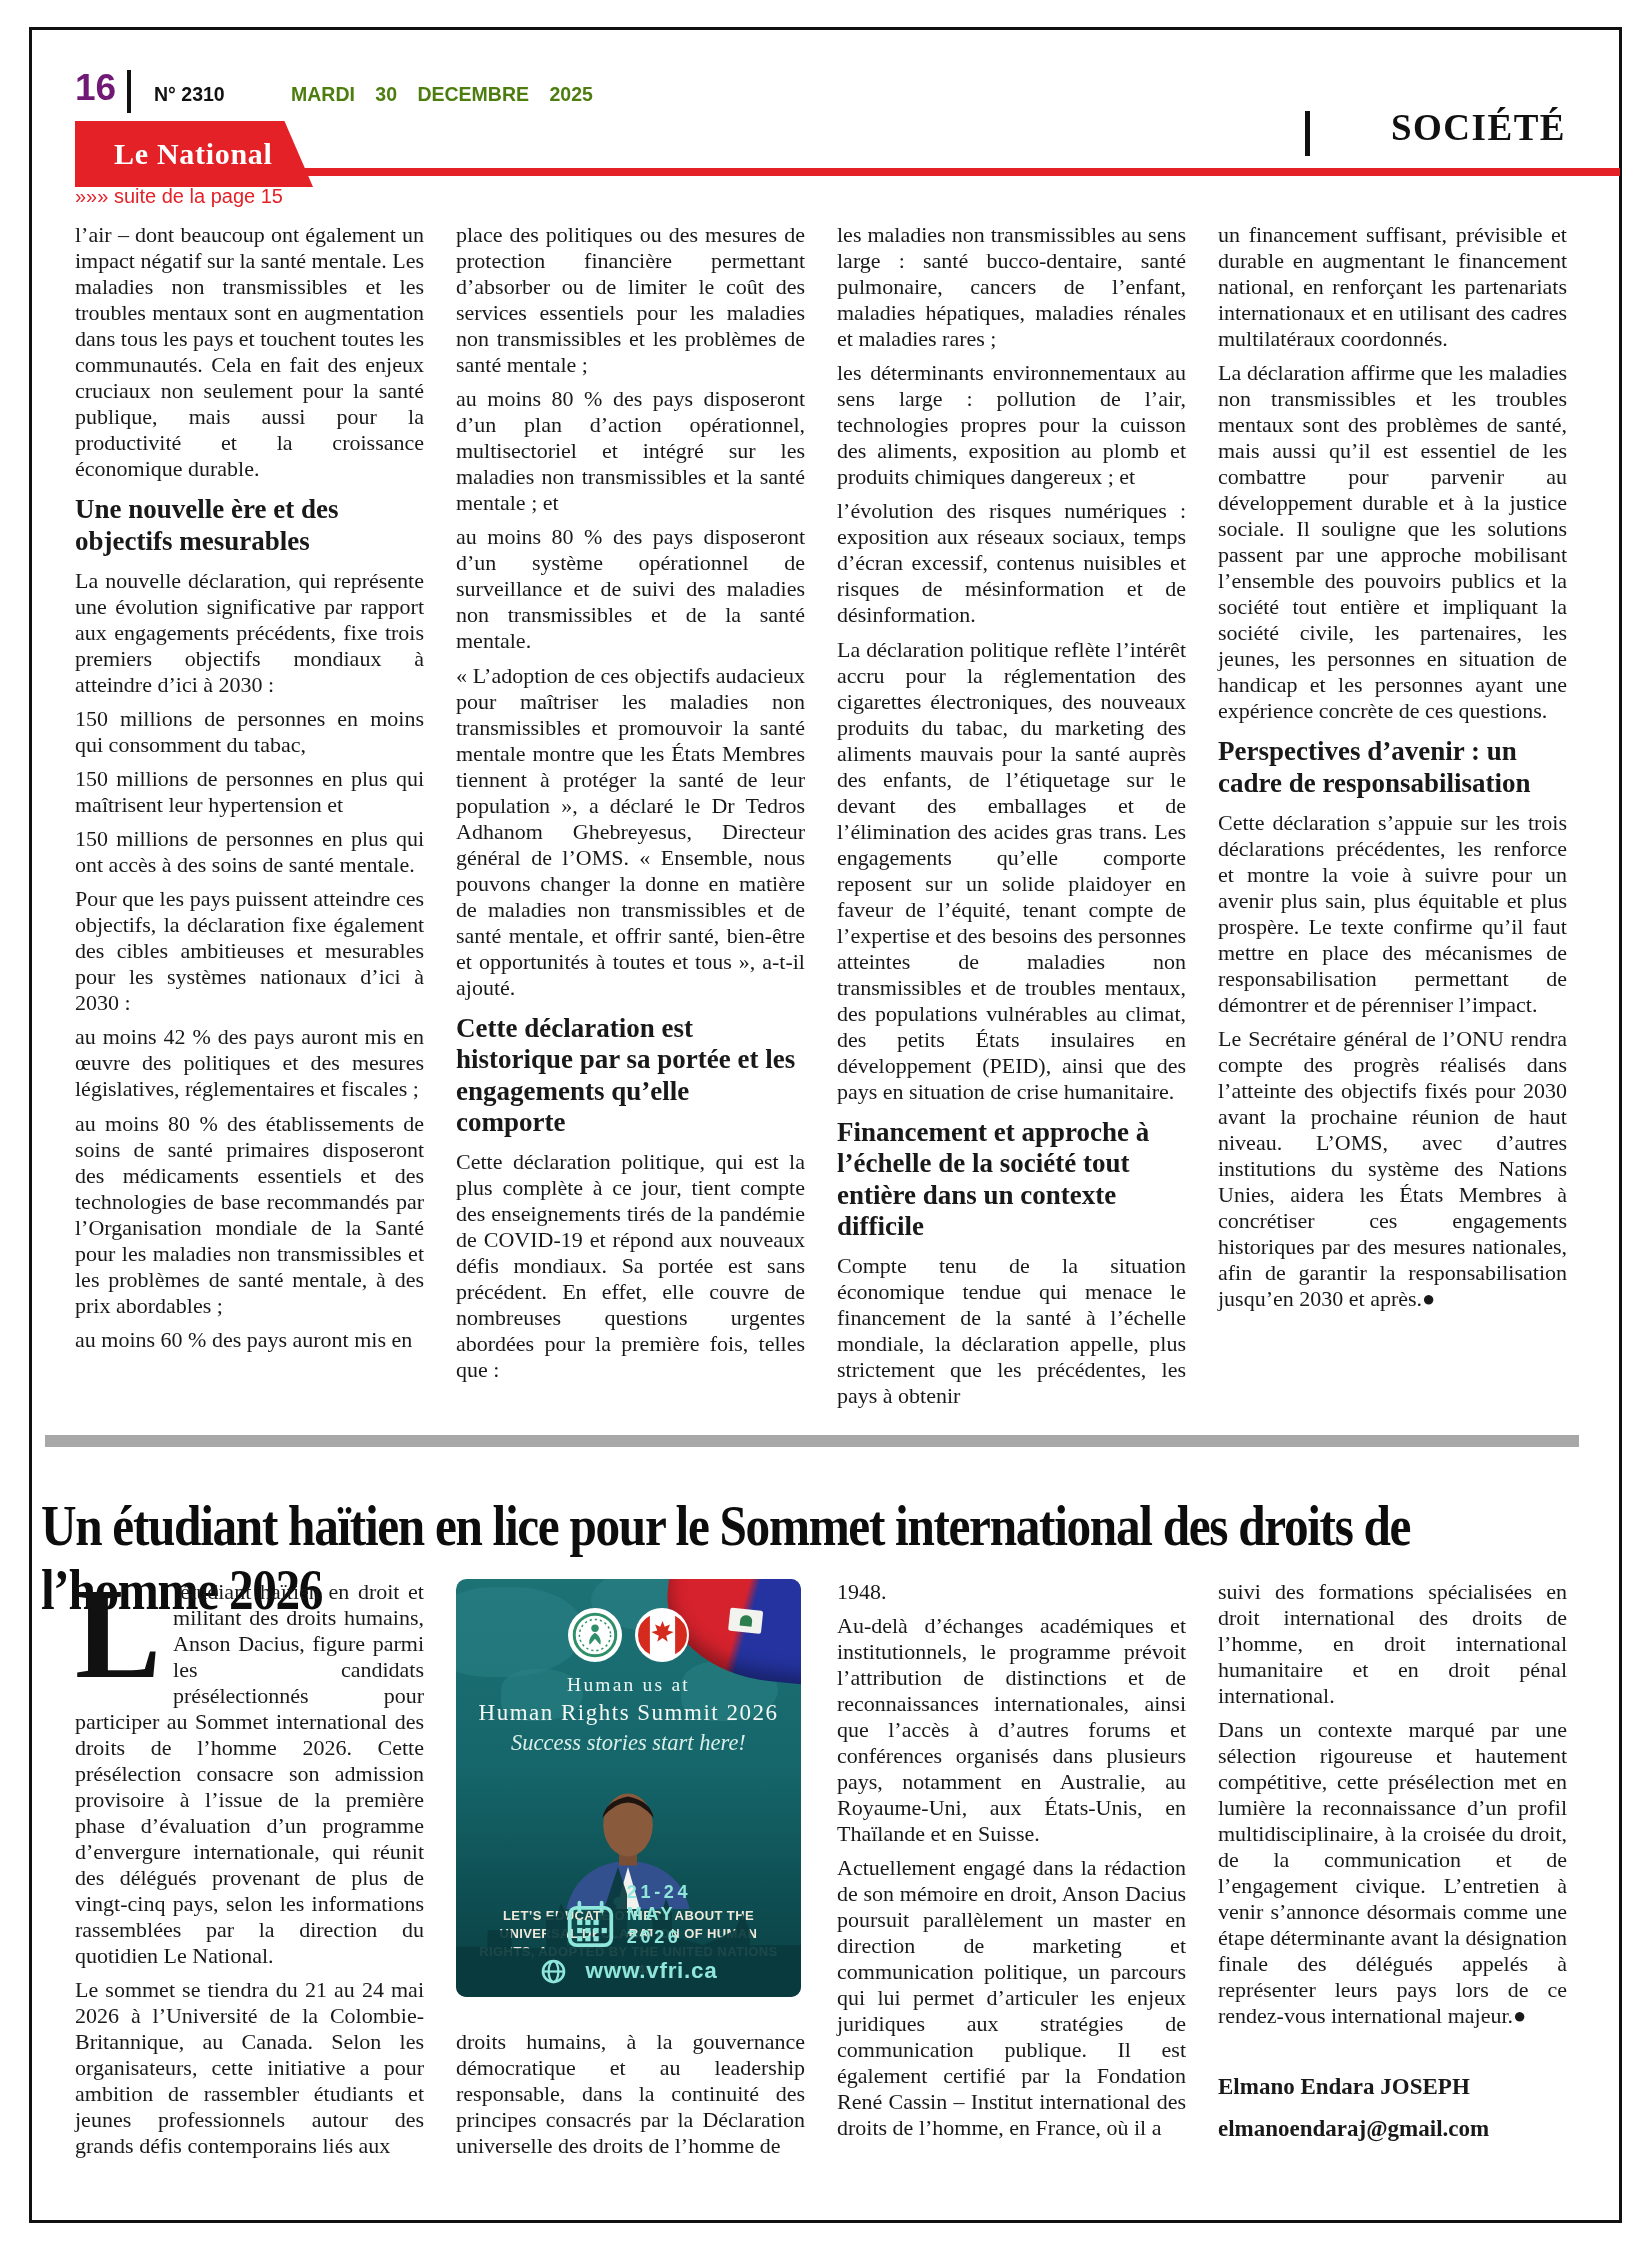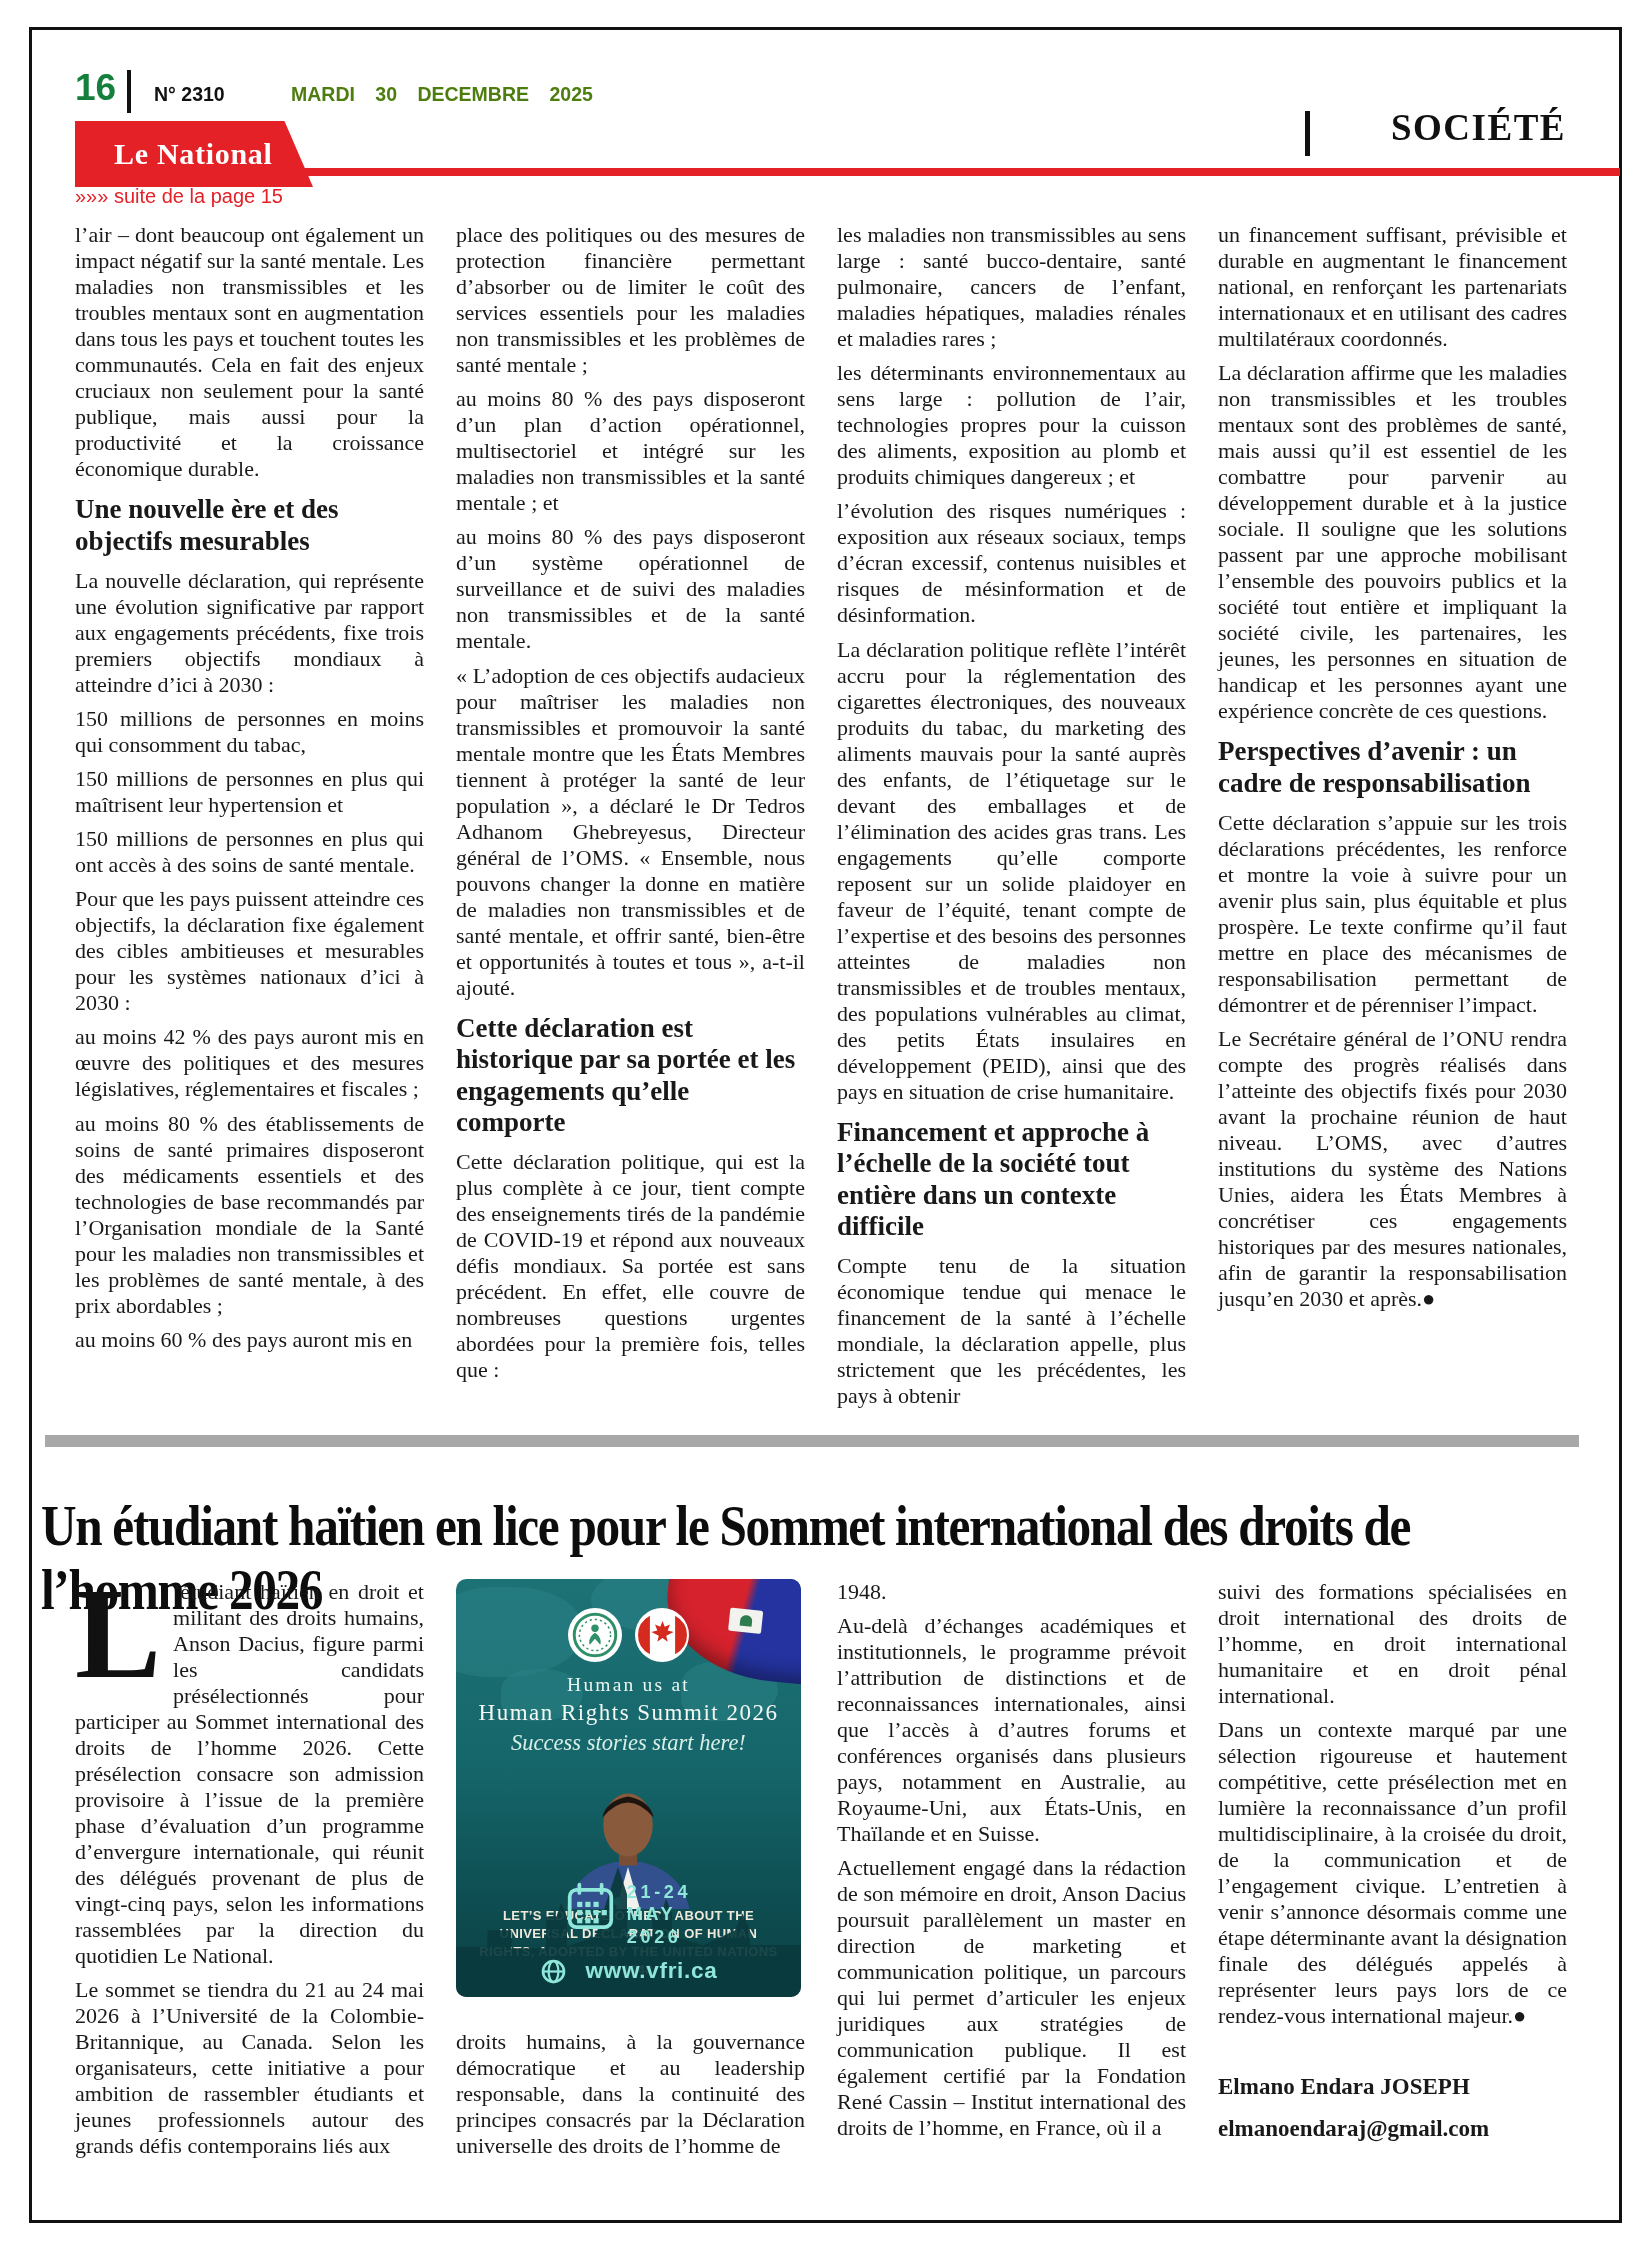--- a/index.html
+++ b/index.html
@@ -11,21 +11,21 @@
     --cyan:#8fe6da;
   }
   html,body{margin:0;padding:0;background:#ffffff;}
   .page{
     position:relative;width:1650px;height:2250px;background:#fff;
     font-family:"Liberation Serif",serif;color:var(--ink);overflow:hidden;
   }
   .frame{position:absolute;left:28.5px;top:27px;right:28.5px;bottom:27px;border:3px solid #111;pointer-events:none;}
 
   
-  .pagenum{position:absolute;left:75px;top:69px;font:bold 37px/1 "Liberation Sans",sans-serif;color:#15803d;}
+  .pagenum{position:absolute;left:75px;top:69px;font:bold 37px/1 "Liberation Sans",sans-serif;color:#701a75;}
   .pagenum-divider{position:absolute;left:127px;top:70px;width:3.7px;height:43px;background:#111;}
   .issue{position:absolute;left:154px;top:85px;font:bold 19.5px/1 "Liberation Sans",sans-serif;color:#111;}
   .dateline{position:absolute;left:291px;top:85px;font:bold 19.5px/1 "Liberation Sans",sans-serif;word-spacing:15px;color:#4d7c0f;}
   .brand-banner{
     position:absolute;left:75px;top:121px;width:238px;height:66px;background:var(--red);
     clip-path:polygon(0 0,88% 0,100% 100%,0 100%);
     display:flex;align-items:center;padding-left:39px;box-sizing:border-box;
   }
   .brand-banner span{font:bold 30px/1 "Liberation Serif",serif;color:#fff;letter-spacing:0.7px;}
   .red-strip{position:absolute;left:75px;top:168px;width:1545px;height:7.5px;background:var(--red);}
@@ -73,21 +73,21 @@
   .haiti-emblem i{width:12px;height:10.5px;background:#2e7d4f;border-radius:50% 50% 0 0;display:block;}
   .poster-join{position:absolute;left:0;top:96px;width:100%;text-align:center;color:#eef6f2;font:19.5px/1 "Liberation Serif",serif;letter-spacing:2.2px;}
   .poster-title{position:absolute;left:0;top:120px;width:100%;text-align:center;color:#f3f8f5;font:23px/1.2 "Liberation Serif",serif;letter-spacing:1.5px;}
   .poster-tagline{position:absolute;left:0;top:153px;width:100%;text-align:center;color:#d8efe7;font:italic 22.5px/1 "Liberation Serif",serif;}
   .portrait{position:absolute;left:97px;top:183px;}
   .poster-message{
     position:absolute;left:16.5px;top:328px;width:312px;text-align:center;
     color:#efe9da;font:bold 13px/18px "Liberation Sans",sans-serif;letter-spacing:0.4px;
   }
   .skyline{position:absolute;left:0;bottom:0;width:100%;height:139px;}
-  .cal-row{position:absolute;left:0;bottom:49px;width:100%;display:flex;justify-content:center;align-items:flex-start;gap:12px;}
+  .cal-row{position:absolute;left:0;bottom:49px;width:100%;display:flex;justify-content:center;align-items:flex-end;gap:12px;}
   .cal-text{color:var(--cyan);font:bold 18px/1.25 "Liberation Sans",sans-serif;letter-spacing:3.7px;text-align:left;}
   .web-row{position:absolute;left:0;bottom:12px;width:100%;display:flex;justify-content:center;align-items:center;gap:19px;}
   .web-row span{color:var(--cyan);font:bold 22.5px/1 "Liberation Sans",sans-serif;letter-spacing:0.7px;}
   .poster-spacer{height:31.5px;}
 </style>
 </head>
 <body>
 
 <div class="page">
   <div class="frame"></div>

